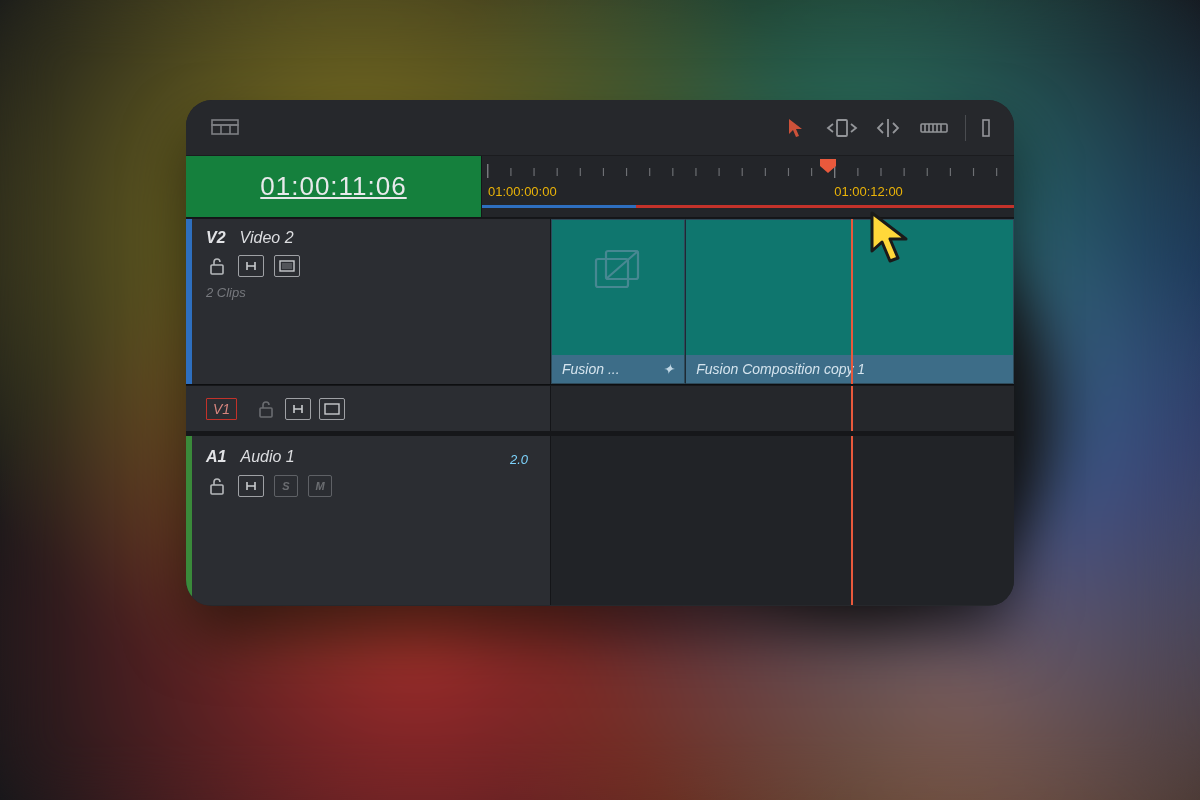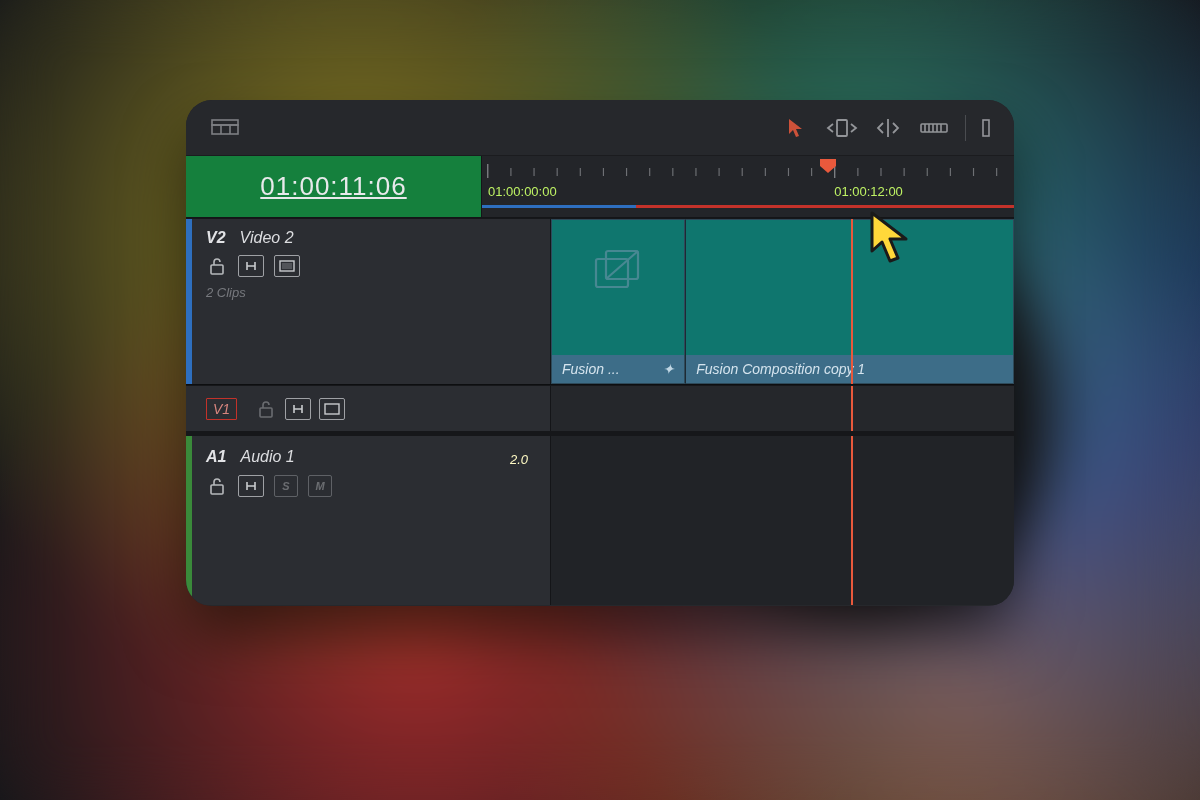--- a/index.html
+++ b/index.html
@@ -47,41 +47,41 @@
     width: 296px; display:flex; align-items:center; justify-content:center;
     border-right:1px solid #141518;
     font-size: 26px; letter-spacing:1px; color:#e8e9eb; font-weight:400;
     background:#15803d;
     font-variant-numeric: tabular-nums;
     text-decoration: underline;
   }
   .ruler-wrap { flex:1; position:relative; overflow:hidden; background:#232529; }
   .ruler-ticks { position:absolute; top:6px; left:0; right:0; height:20px; }
   .ruler-ticks svg { width:100%; height:100%; }
-  .ruler-label { position:absolute; top:28px; font-size:13px; color:#bef264; }
+  .ruler-label { position:absolute; top:28px; font-size:13px; color:#eab308; }
   .ruler-baseline { position:absolute; left:0; right:0; bottom:0; height:12px; }
   .ruler-baseline .blue { position:absolute; left:0; top:0; height:3px; background:#2e6fbf; }
   .ruler-baseline .red  { position:absolute; top:0; height:3px; background:#c3322a; right:0; }
   .playhead-cap {
     position:absolute; top:2px; width:18px; height:16px; transform:translateX(-50%);
   }
 
   
   .tracks { display:flex; flex-direction:column; background:#2a2c31; }
   .track-row { display:flex; border-top:1px solid #16171a;font-style:italic; }
   .track-head { width: 365px; background:#2b2d32; display:flex; align-items:stretch; border-right:1px solid #141518; }
   .idx-strip { width:6px; }
   .idx-strip.blue { background:#2e6fbf; }
   .idx-strip.green { background:#3a8a3a; }
   .head-body { flex:1; padding:10px 14px 8px 14px; display:flex; flex-direction:column; gap:8px; }
   .head-top { display:flex; align-items:center; gap:14px; }
   .track-id   { font-size:16px; font-weight:600; color:#e2e3e6; }
   .track-name { font-size:16px; color:#dcdde0; }
   .head-meta  { font-size:13px; color:#77797e; }
-  .head-right-meta { margin-left:auto; font-size:13px; color:#fef9c3; align-self:flex-start; padding-top:6px; padding-right:8px;}
+  .head-right-meta { margin-left:auto; font-size:13px; color:#7dd3fc; align-self:flex-start; padding-top:6px; padding-right:8px;}
   .icon-row { display:flex; align-items:center; gap:10px; }
   .sm-icon { width:26px; height:22px; display:inline-flex; align-items:center; justify-content:center;
              border:1.5px solid #9fa1a5; border-radius:2px; font-size:11px; color:#b8babd; }
   .sm-icon.noborder { border:none; width:22px; }
   .sm-icon.faded { opacity:.45; }
   .sm-icon.letter { width:24px; height:22px; font-weight:600;}
 
   .v1-tag { border:1.5px solid #c3322a; color:#d8857e; padding:2px 6px; font-size:14px; border-radius:1px; margin-right:10px;}
   .row-v1 .head-body { flex-direction:row; align-items:center; padding-top:6px; padding-bottom:6px; }
 

